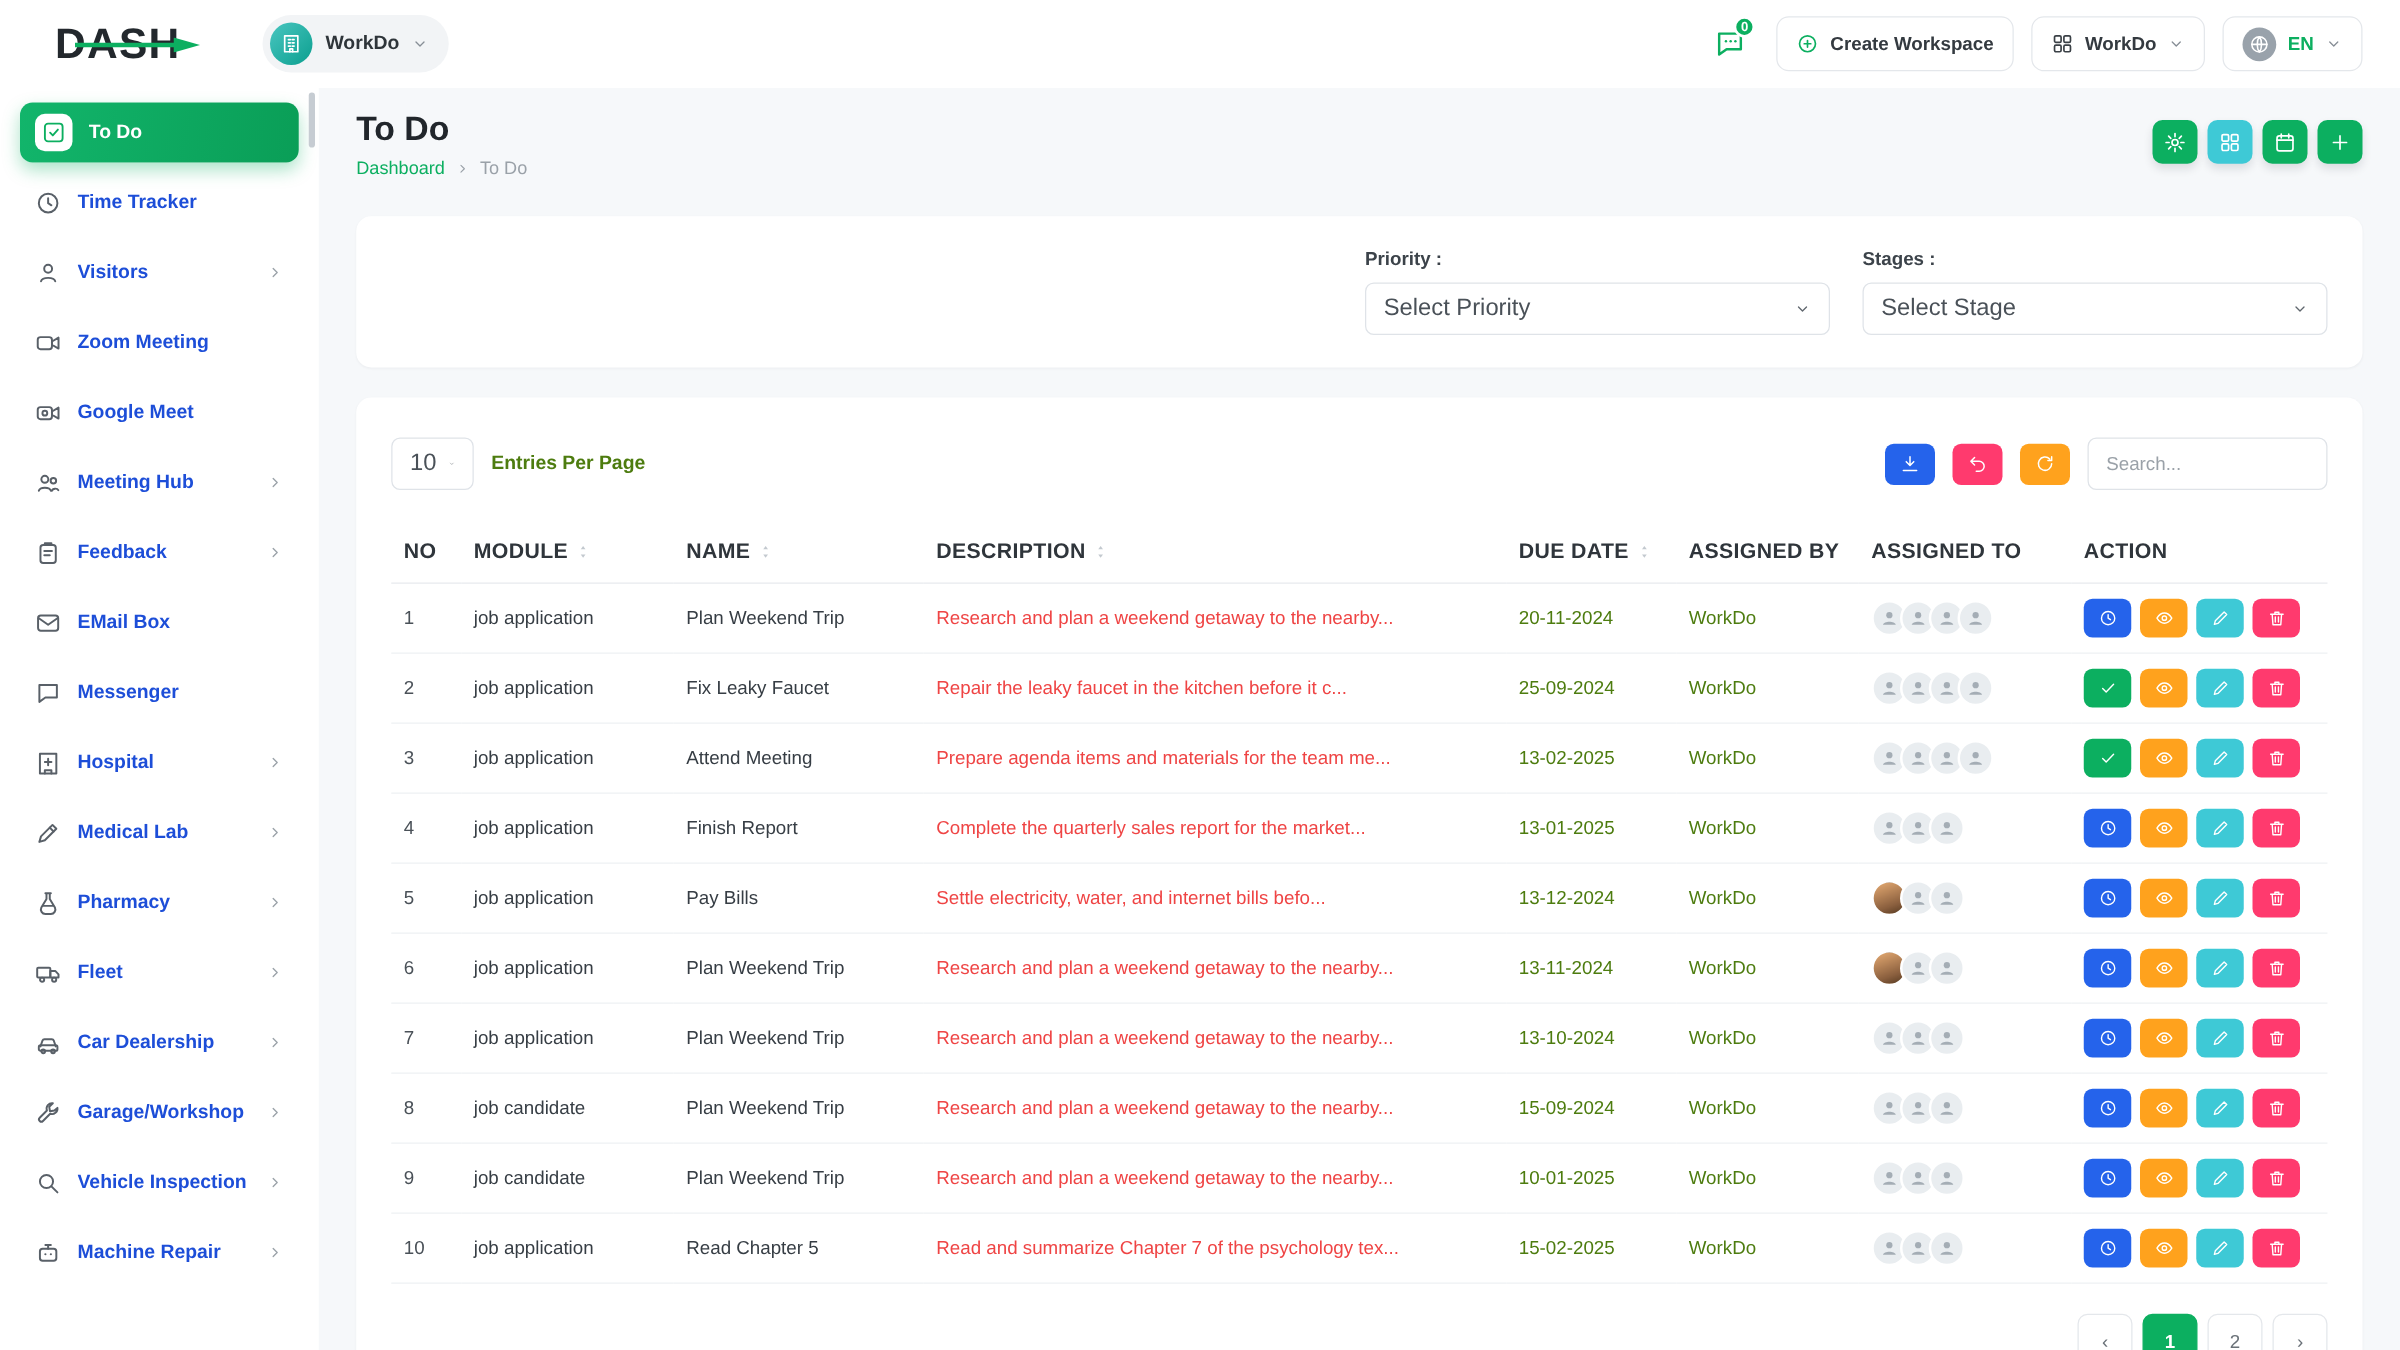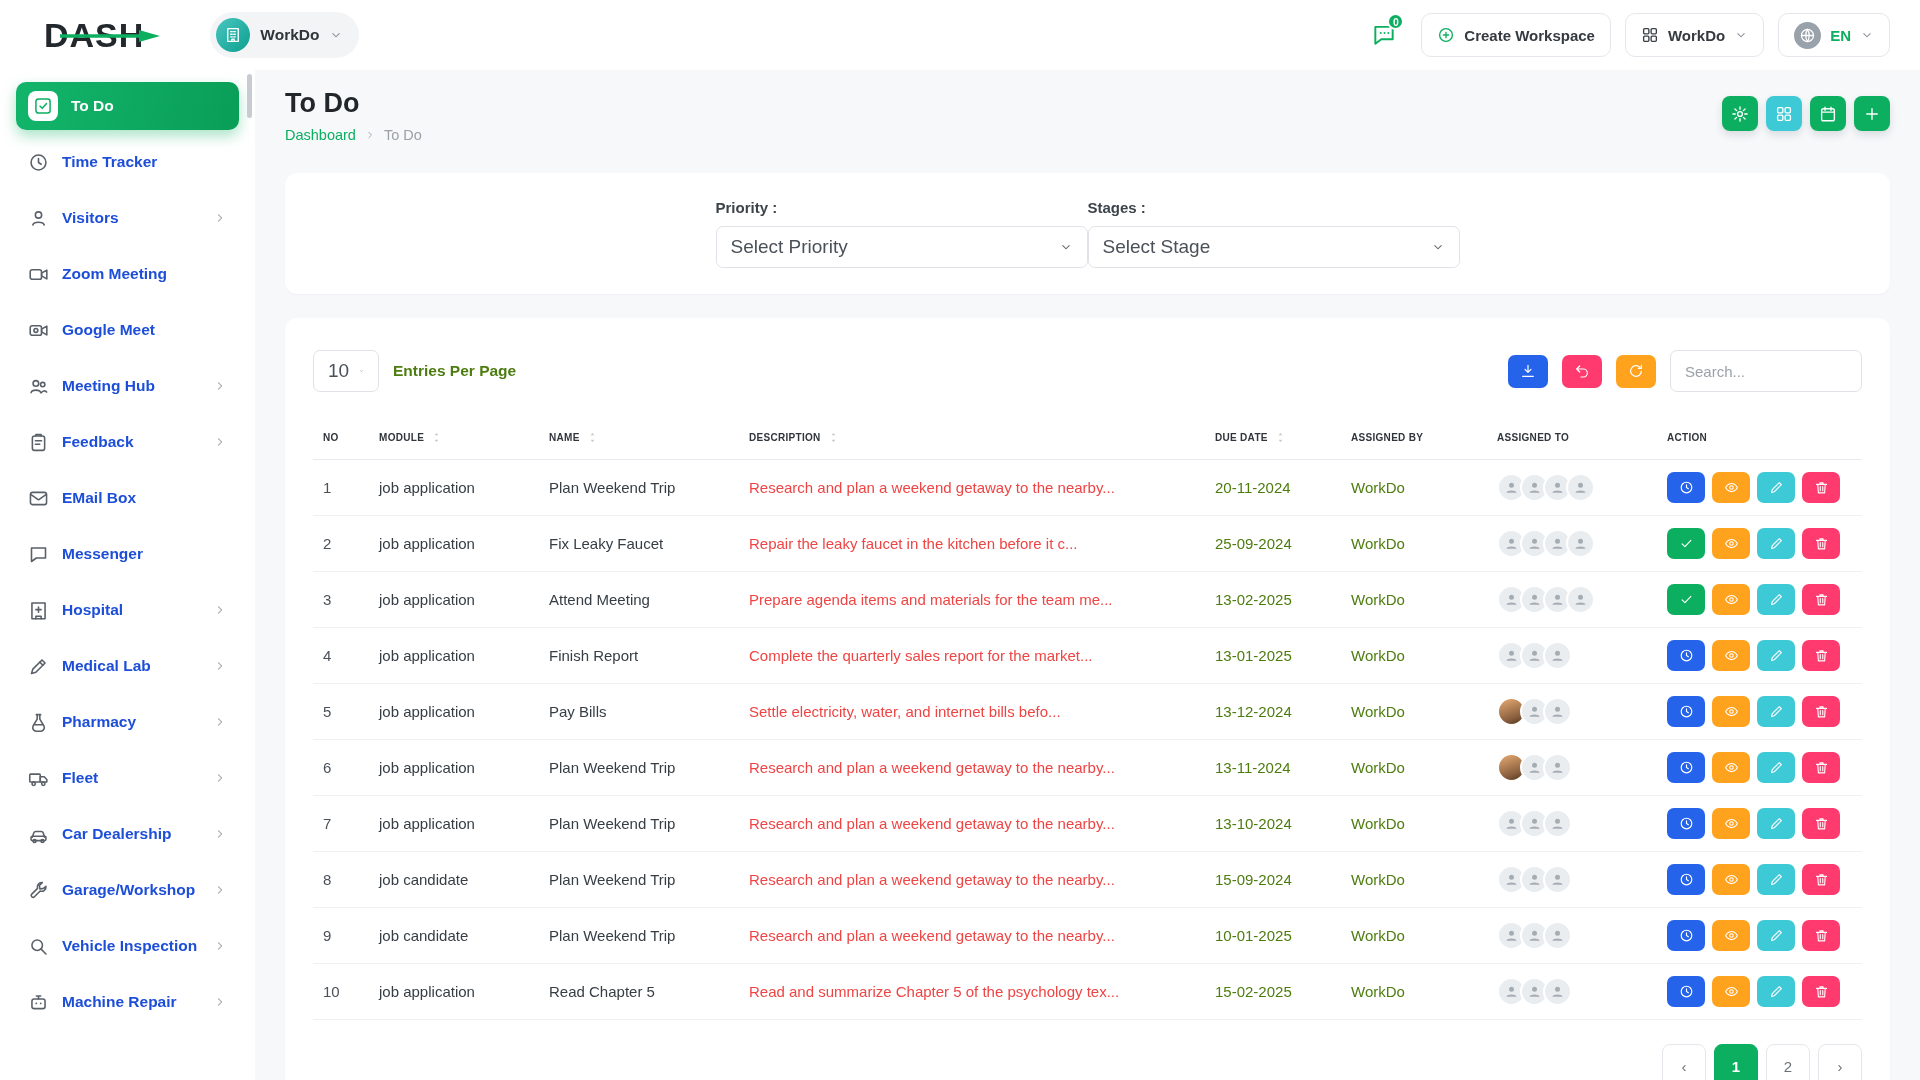--- a/index.html
+++ b/index.html
@@ -46,41 +46,41 @@
   h1{font-size:27px;font-weight:700;color:#21262b}
   .breadcrumb{margin-top:8px;display:flex;align-items:center;gap:8px;font-size:14.5px}
   .breadcrumb a{color:#0caf60;text-decoration:none;cursor:pointer}
   .bc-sep{width:12px;height:12px;color:#9aa1a8}
   .bc-cur{color:#9aa1a8}
   .page-actions{display:flex;gap:8px;margin-top:8px}
   .pa-btn{width:36px;height:35px;border-radius:8px;display:flex;align-items:center;justify-content:center;color:#fff;box-shadow:0 4px 8px rgba(16,24,40,.12)}
   .pa-btn [data-icon]{width:18px;height:18px}
 
   .card{background:#fff;border-radius:12px;box-shadow:0 1px 2px rgba(16,24,40,.04)}
-  .filter-card{padding:26px 28px;display:flex;justify-content:center;margin-bottom:24px}
+  .filter-card{padding:26px 28px;display:flex;justify-content:flex-end;gap:26px;margin-bottom:24px}
   .fgroup{width:372px}
   .fgroup label{display:block;font-size:15px;font-weight:600;color:#3c434a;margin-bottom:10px}
   .fselect{height:42px;border:1px solid #dfe3e8;border-radius:7px;display:flex;align-items:center;justify-content:space-between;padding:0 14px;font-size:19px;color:#4a5158;background:#fff;cursor:pointer;gap:10px}
   .fselect .chev{color:#5f666d}
 
   .table-card{padding:28px 28px 0}
   .controls{display:flex;align-items:center;gap:14px;margin:4px 0 24px}
   .entries{width:66px;flex:none}
   .controls-label{font-size:15.5px;font-weight:700;color:#4d7c0f}
   .spacer{flex:1}
   .sq{width:40px;height:33px;border-radius:7px;display:flex;align-items:center;justify-content:center;color:#fff}
   .sq [data-icon]{width:16px;height:16px}
   .sq.blue{background:#2563eb}.sq.red{background:#ff3a6e}.sq.orange{background:#ffa21d}
   .search{width:192px;height:42px;border:1px solid #dfe3e8;border-radius:7px;padding:0 14px;font-size:15px;color:#4a5158;outline:none;font-family:inherit;background:#fff}
   .search::placeholder{color:#9aa1a8}
 
   table{width:100%;border-collapse:collapse;table-layout:fixed}
   th:nth-child(1){width:56px}th:nth-child(2){width:170px}th:nth-child(3){width:200px}
   th:nth-child(4){width:466px}th:nth-child(5){width:136px}th:nth-child(6){width:146px}th:nth-child(7){width:170px}
-  thead th{font-size:10px;font-weight:700;color:#2f353b;text-transform:uppercase;letter-spacing:.3px;text-align:center;padding:15px 10px;border-bottom:1px solid #e7eaee}
+  thead th{font-size:17px;font-weight:700;color:#2f353b;text-transform:uppercase;letter-spacing:.3px;text-align:center;padding:15px 10px;border-bottom:1px solid #e7eaee}
   .th-inner{display:flex;align-items:center;gap:6px}
   .sort{width:13px;height:13px;color:#c3c9cf}
   tbody td{padding:12px 10px;border-bottom:1px solid #eef1f3;font-size:15px;vertical-align:middle}
   .c-no{color:#4a5158}
   .c-module,.c-name{color:#363d44}
   .c-desc{color:#ef4444;white-space:nowrap;overflow:hidden}
   .c-due,.c-by{color:#4d7c0f}
   .avatars{display:flex}
   .avatar{width:29px;height:29px;border-radius:50%;background:#e9edf0;border:2px solid #fff;display:flex;align-items:center;justify-content:center;color:#a4adb5;margin-left:-6px;cursor:pointer;flex:none}
   .avatar:first-child{margin-left:0}
@@ -1251,21 +1251,21 @@
                     </svg>
                   </span>
                 </button>
               </div>
             </td>
           </tr>
           <tr>
             <td class="c-no">10</td>
             <td class="c-module">job application</td>
             <td class="c-name">Read Chapter 5</td>
-            <td class="c-desc">Read and summarize Chapter 5 of the psychology tex...</td>
+            <td class="c-desc">Read and summarize Chapter 7 of the psychology tex...</td>
             <td class="c-due">15-02-2025</td>
             <td class="c-by">WorkDo</td>
             <td>
               <div class="avatars">
                 <span class="avatar">
                   <span data-icon="person-fill">
                     <svg viewBox="0 0 24 24" fill="none" stroke="currentColor" stroke-width="1.8" stroke-linecap="round" stroke-linejoin="round">
                       <circle cx="12" cy="8.2" r="4" fill="currentColor" stroke="none"></circle>
                       <path d="M3.8 20.5c1-5.2 15.4-5.2 16.4 0z" fill="currentColor" stroke="none"></path>
                     </svg>

